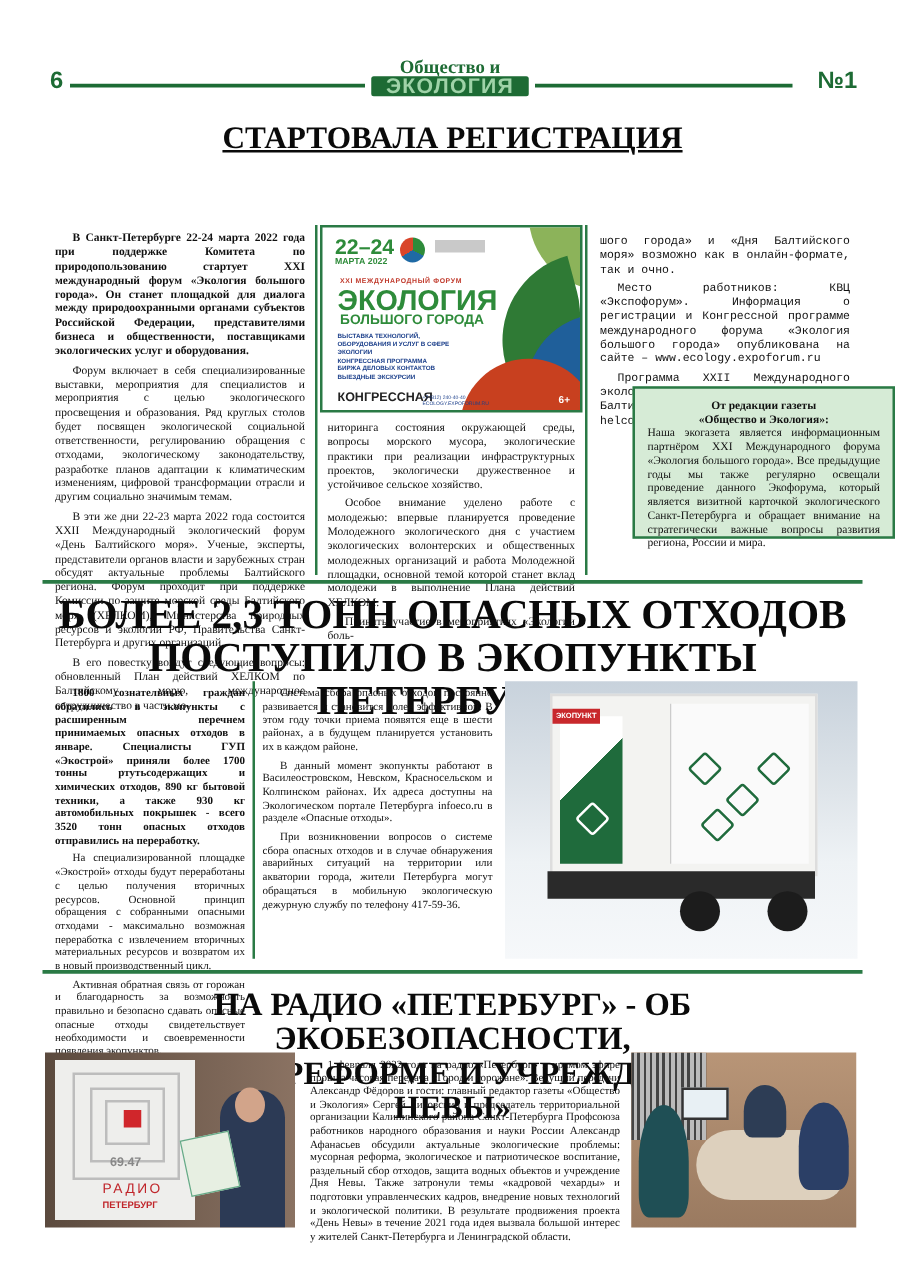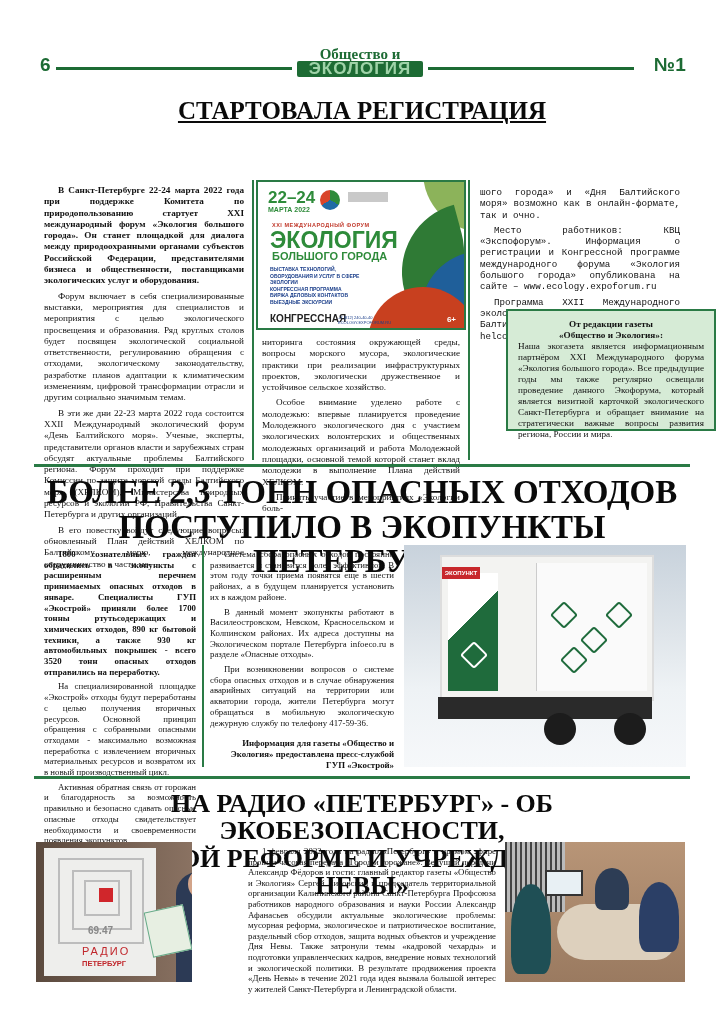--- a/index.html
+++ b/index.html
@@ -45,21 +45,21 @@
   
   .photo{overflow:hidden;}
   .truck{left:404px;top:545px;width:282px;height:222px;background:linear-gradient(#c8d2dc 0,#dfe5ea 40%,#eef2f5 65%,#f6f8fa 100%);}
   .truck .box{position:absolute;left:36px;top:10px;width:210px;height:142px;background:#f3f3f1;border:2px solid #ddd;}
   .truck .gpanel{position:absolute;left:44px;top:28px;width:50px;height:118px;background:linear-gradient(135deg,#fff 0 40%,#1f6b3c 40%);}
   .truck .tag{position:absolute;left:38px;top:22px;width:38px;height:12px;background:#c8282c;color:#fff;font-family:"Liberation Sans",sans-serif;font-size:6px;font-weight:bold;line-height:12px;text-align:center;}
   .truck .chassis{position:absolute;left:34px;top:152px;width:214px;height:22px;background:#2a2a2a;}
   .truck .wheel{position:absolute;top:168px;width:32px;height:32px;border-radius:50%;background:#1c1c1c;}
   .truck .side{position:absolute;left:132px;top:18px;width:110px;height:128px;background:#fafafa;border-left:1px solid #ccc;}
   .truck .hex{position:absolute;width:16px;height:16px;border:2px solid #1f6b3c;border-radius:3px;transform:rotate(45deg);}
-  .radio1{left:36px;top:842px;width:156px;height:140px;background:linear-gradient(90deg,#5b4a3e 0,#8a7262 100%);}
+  .radio1{left:36px;top:842px;width:200px;height:140px;background:linear-gradient(90deg,#5b4a3e 0,#8a7262 100%);}
   .radio1 .panel{position:absolute;left:8px;top:6px;width:112px;height:128px;background:#eeeeec;}
   .radio1 .sq{position:absolute;border:2px solid #bdbdbd;}
   .radio1 .red{position:absolute;left:55px;top:40px;width:14px;height:14px;background:#d0262b;}
   .radio1 .freq{position:absolute;left:44px;top:77px;font-family:"Liberation Sans",sans-serif;font-size:10px;color:#888;font-weight:bold;}
   .radio1 .rlab{position:absolute;left:38px;top:97px;font-family:"Liberation Sans",sans-serif;font-size:11px;color:#c0262b;letter-spacing:2px;}
   .radio1 .plab{position:absolute;left:38px;top:111px;font-family:"Liberation Sans",sans-serif;font-size:7.5px;color:#c0262b;font-weight:bold;}
   .radio1 .man{position:absolute;left:140px;top:30px;width:52px;height:110px;background:#2c3a55;border-radius:22px 22px 0 0;}
   .radio1 .head{position:absolute;left:152px;top:28px;width:24px;height:28px;background:#d2a48a;border-radius:50%;}
   .radio1 .paper{position:absolute;left:112px;top:66px;width:38px;height:44px;background:#e7efe2;border:1px solid #6a8;transform:rotate(-12deg);}
   .radio2{left:505px;top:842px;width:180px;height:140px;background:linear-gradient(#b89577 0,#9a7a60 100%);}
@@ -144,21 +144,20 @@
   <p class="b">1800 сознательных граждан обратились в экопункты с расширенным перечнем принимаемых опасных отходов в январе. Специалисты ГУП «Экострой» приняли более 1700 тонны ртутьсодержащих и химических отходов, 890 кг бытовой техники, а также 930 кг автомобильных покрышек - всего 3520 тонн опасных отходов отправились на переработку.</p>
   <p>На специализированной площадке «Экострой» отходы будут переработаны с целью получения вторичных ресурсов. Основной принцип обращения с собранными опасными отходами - максимально возможная переработка с извлечением вторичных материальных ресурсов и возвратом их в новый производственный цикл.</p>
   <p>Активная обратная связь от горожан и благодарность за возможность правильно и безопасно сдавать опасные опасные отходы свидетельствует необходимости и своевременности появления экопунктов.</p>
 </div>
 <div class="abs vrule" style="left:202px;top:545px;height:222px;"></div>
 
 <div class="abs col" style="left:206px;top:545px;width:192px;font-size:8.8px;line-height:10.7px;">
   <p>Система сбора опасных отходов постоянно развивается и становится более эффективной. В этом году точки приема появятся еще в шести районах, а в будущем планируется установить их в каждом районе.</p>
   <p>В данный момент экопункты работают в Василеостровском, Невском, Красносельском и Колпинском районах. Их адреса доступны на Экологическом портале Петербурга infoeco.ru в разделе «Опасные отходы».</p>
   <p>При возникновении вопросов о системе сбора опасных отходов и в случае обнаружения аварийных ситуаций на территории или акватории города, жители Петербурга могут обращаться в мобильную экологическую дежурную службу по телефону 417-59-36.</p>
-  <p class="sig">Информация для газеты «Общество и Экология» предоставлена пресс-службой ГУП «Экострой»</p>
 </div>
 
 <div class="abs photo truck">
   <div class="box"></div>
   <div class="gpanel"></div>
   <div class="tag">ЭКОПУНКТ</div>
   <div class="side"></div>
   <div class="hex" style="left:150px;top:60px;"></div>
   <div class="hex" style="left:180px;top:85px;"></div>
   <div class="hex" style="left:205px;top:60px;"></div>

